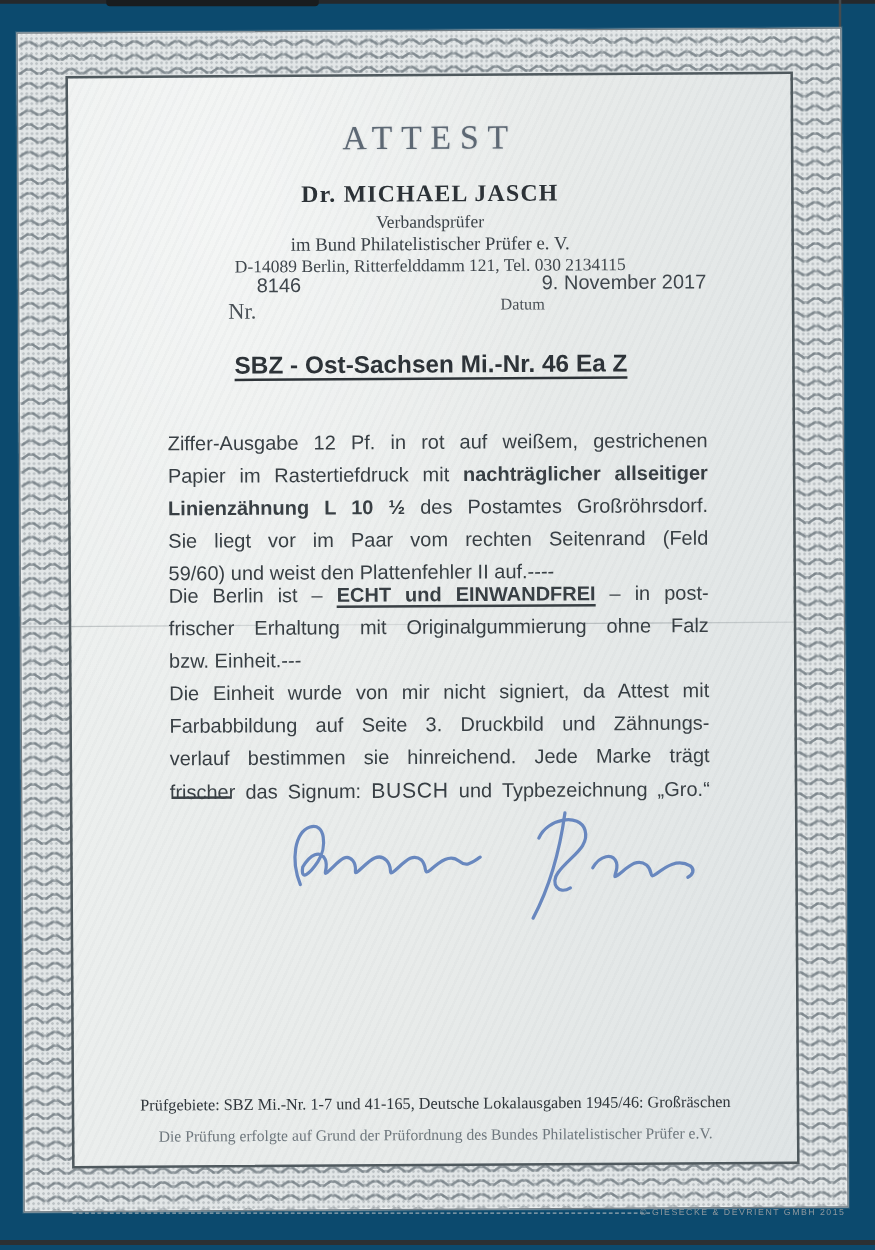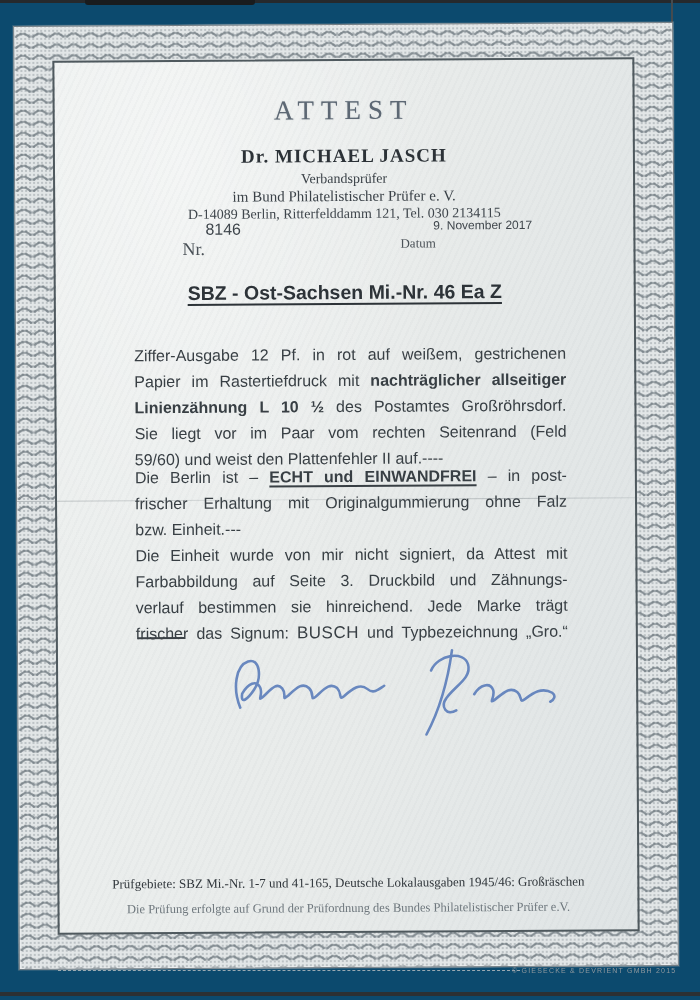--- a/index.html
+++ b/index.html
@@ -36,21 +36,21 @@
   .ctr{position:absolute;left:0;width:100%;text-align:center;}
   .attest{top:34px;font-family:"Liberation Serif",serif;font-size:27px;letter-spacing:7px;
           color:#5d6874;text-shadow:0 0 1px rgba(93,104,116,.45);}
   .ex-name{top:84px;font-family:"Liberation Serif",serif;font-size:19px;font-weight:bold;
            letter-spacing:1px;color:#2c3237;}
   .ex-role{top:110px;font-family:"Liberation Serif",serif;font-size:14px;color:#3b4248;}
   .ex-org{top:127px;font-family:"Liberation Serif",serif;font-size:15px;color:#3b4248;}
   .ex-addr{top:145px;font-family:"Liberation Serif",serif;font-size:14px;color:#3f464c;}
   .num{position:absolute;top:159px;left:150px;font-size:16px;color:#3f464c;}
   .num-lbl{position:absolute;top:177px;left:127px;font-family:"Liberation Serif",serif;font-size:18px;color:#4a5157;}
-  .dat{position:absolute;top:158px;left:378px;font-size:12px;color:#3f464c;}
+  .dat{position:absolute;top:158px;left:378px;font-size:16px;color:#3f464c;}
   .dat-lbl{position:absolute;top:175px;left:322px;font-family:"Liberation Serif",serif;font-size:13px;color:#4a5157;margin-left:23px;}
 
   .subject{top:220px;font-size:19.5px;font-weight:bold;color:#2d3338;
            text-decoration:underline;text-decoration-thickness:2px;text-underline-offset:4px;}
 
   
   .para{position:absolute;left:78px;width:432px;font-size:16px;line-height:26px;color:#383f44;}
   .p1{top:281px;} .p2{top:403px;} .p3{top:481px;}
   .tline{text-align:justify;text-align-last:justify;}
   .tline.nj{text-align:left;text-align-last:left;}

